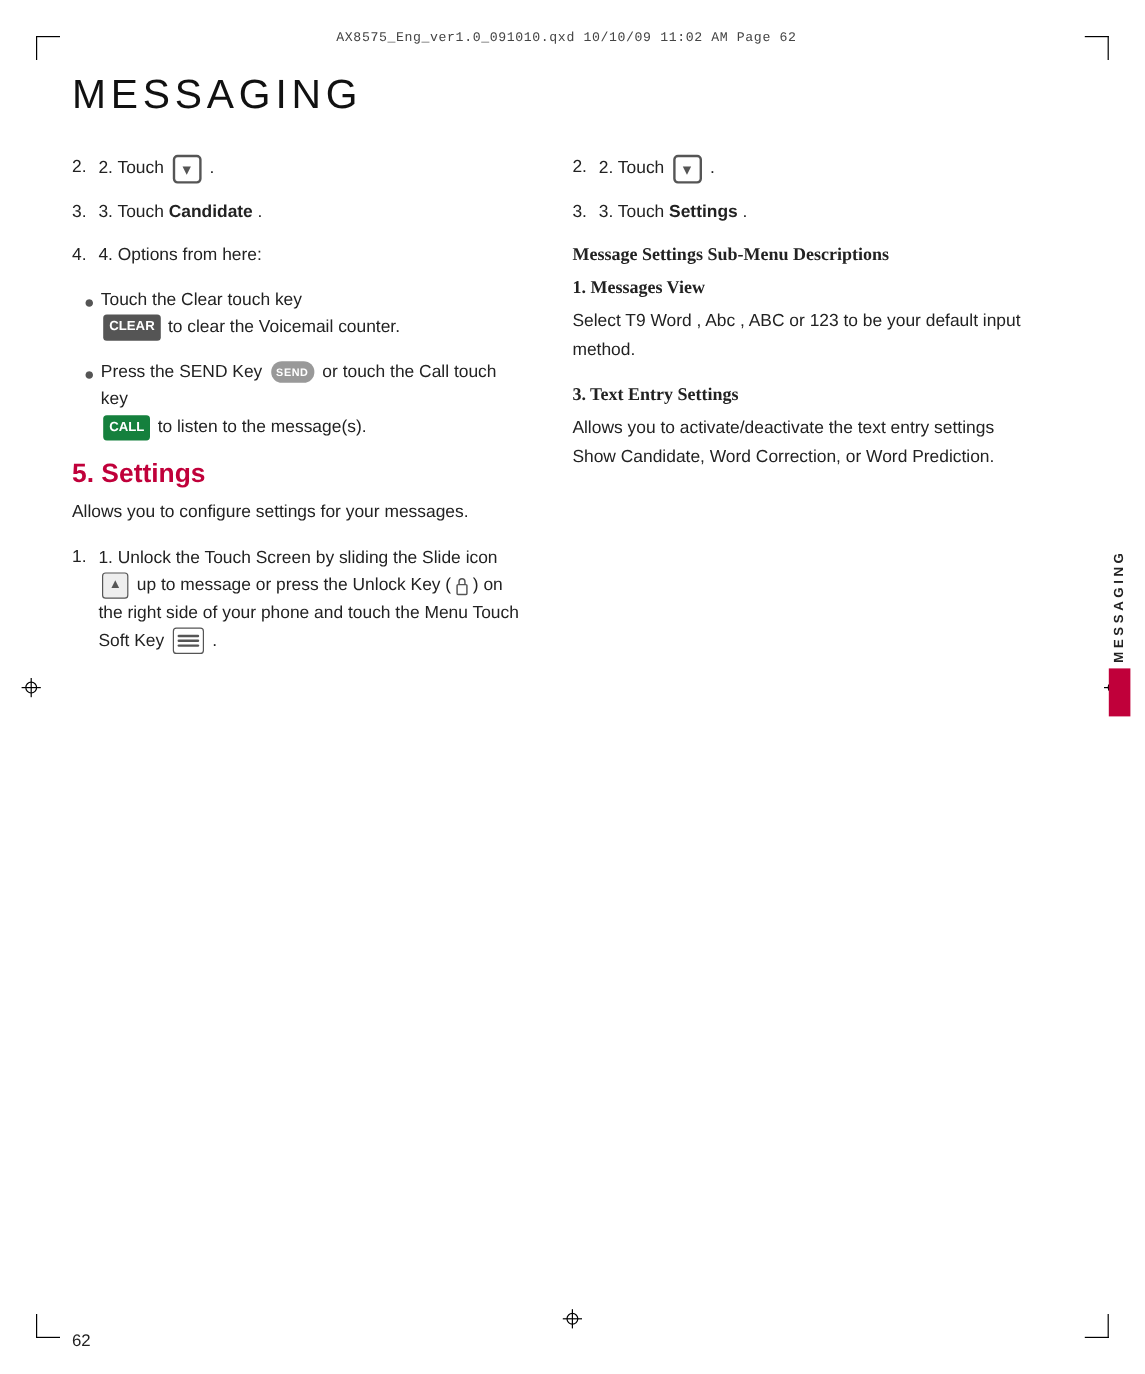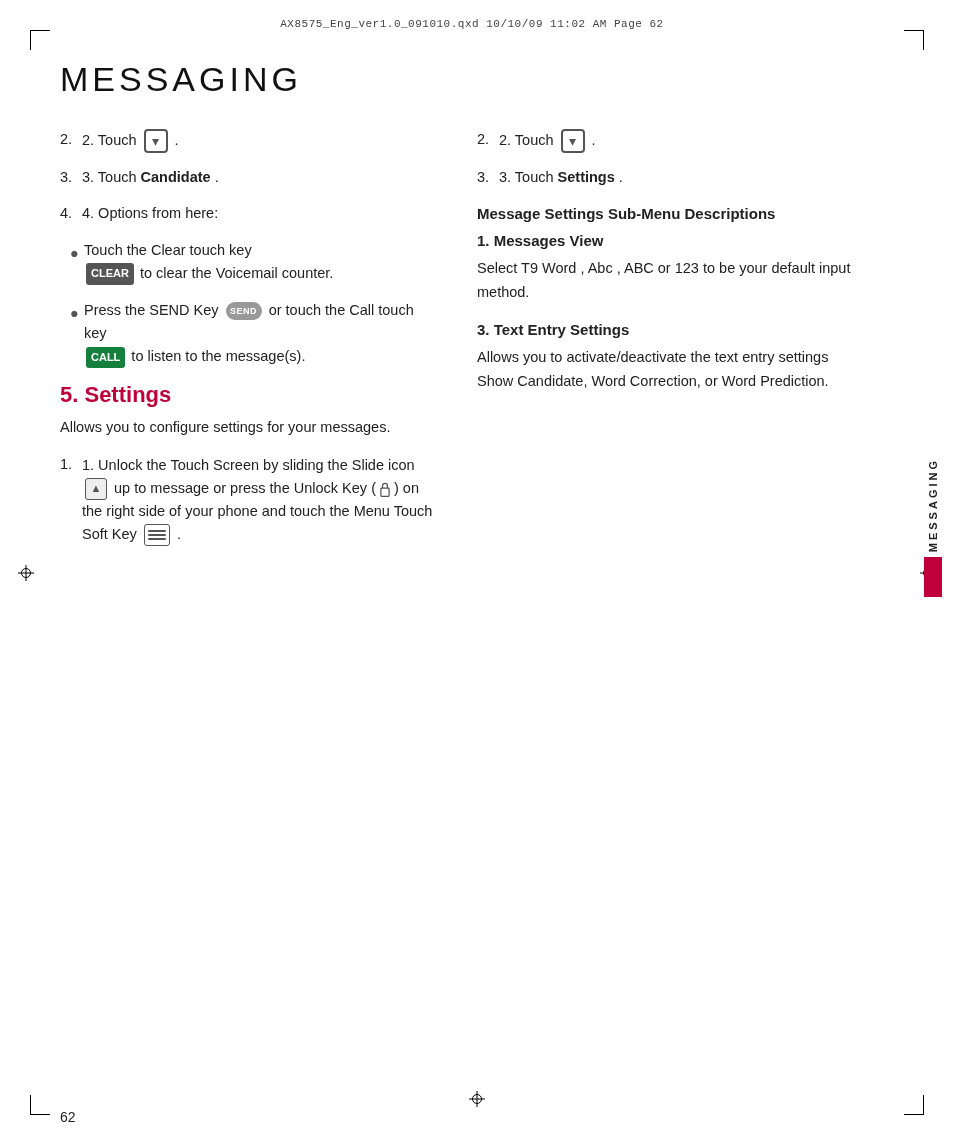--- a/index.html
+++ b/index.html
@@ -12,21 +12,21 @@
       color: #222;
       position: relative;
       overflow: hidden;
     }
 
     .header-bar {
       position: absolute;
       top: 10px; left: 0; right: 10px;
       height: 28px;
       display: flex;
-      align-items: center;
+      align-items: flex-end;
       justify-content: center;
       border-bottom: none;
     }
 
     .header-text {
       font-size: 11px;
       color: #444;
       font-family: 'Courier New', monospace;
       letter-spacing: 0.5px;
     }
@@ -282,20 +282,21 @@
       font-size: 14.5px;
       line-height: 1.6;
       margin-bottom: 14px;
     }
 
     .sub-section-title {
       font-size: 15px;
       font-weight: bold;
       margin-bottom: 6px;
       line-height: 1.4;
+      font-family: Liberation Serif, serif;
     }
 
     .right-section-body {
       font-size: 14.5px;
       line-height: 1.65;
       margin-bottom: 14px;
     }
 
     .page-number {
       position: absolute;

